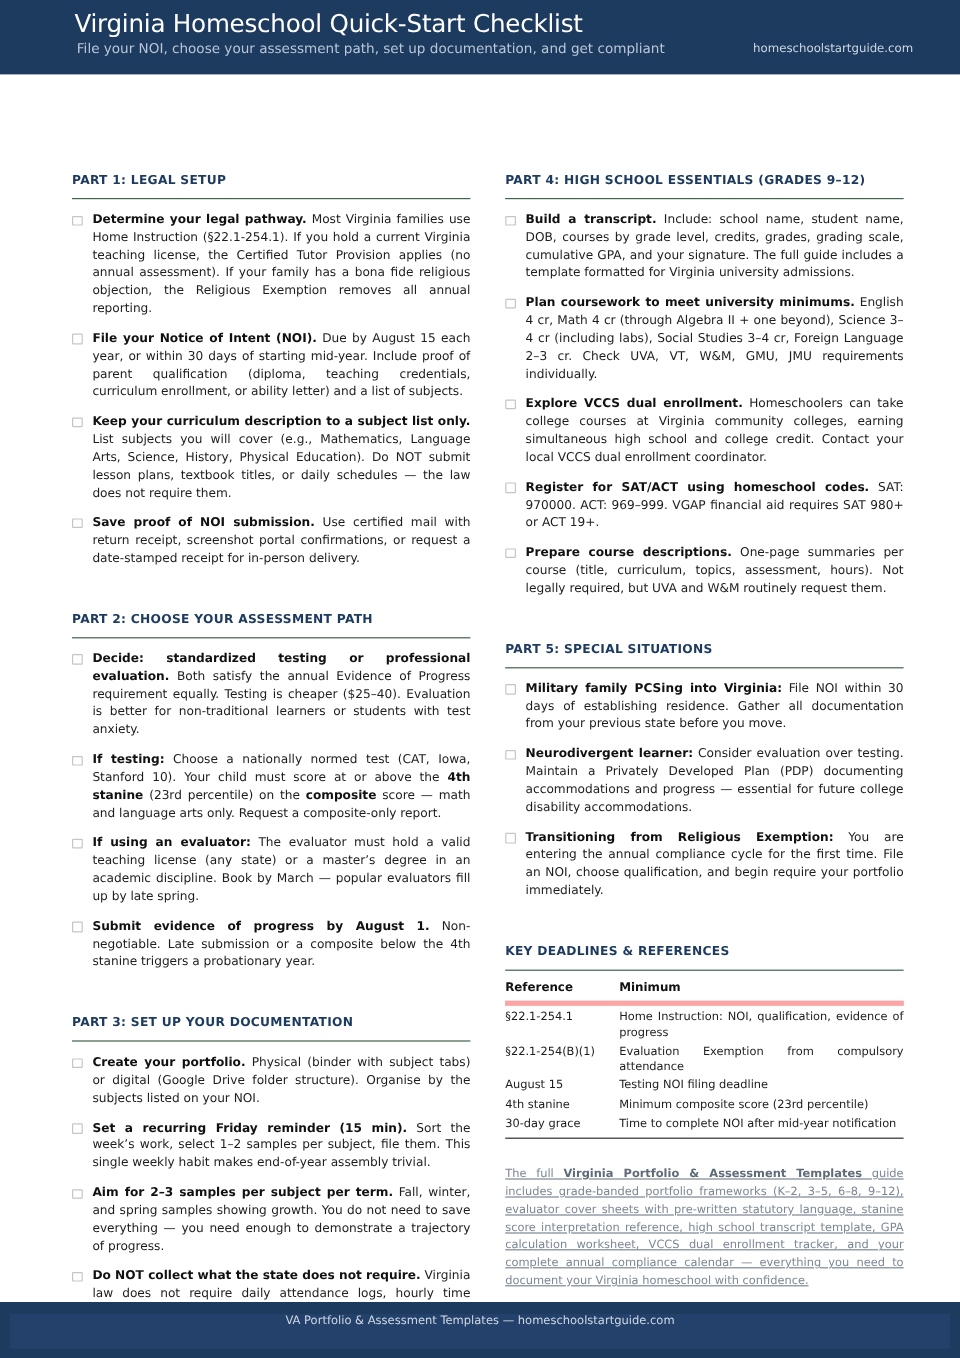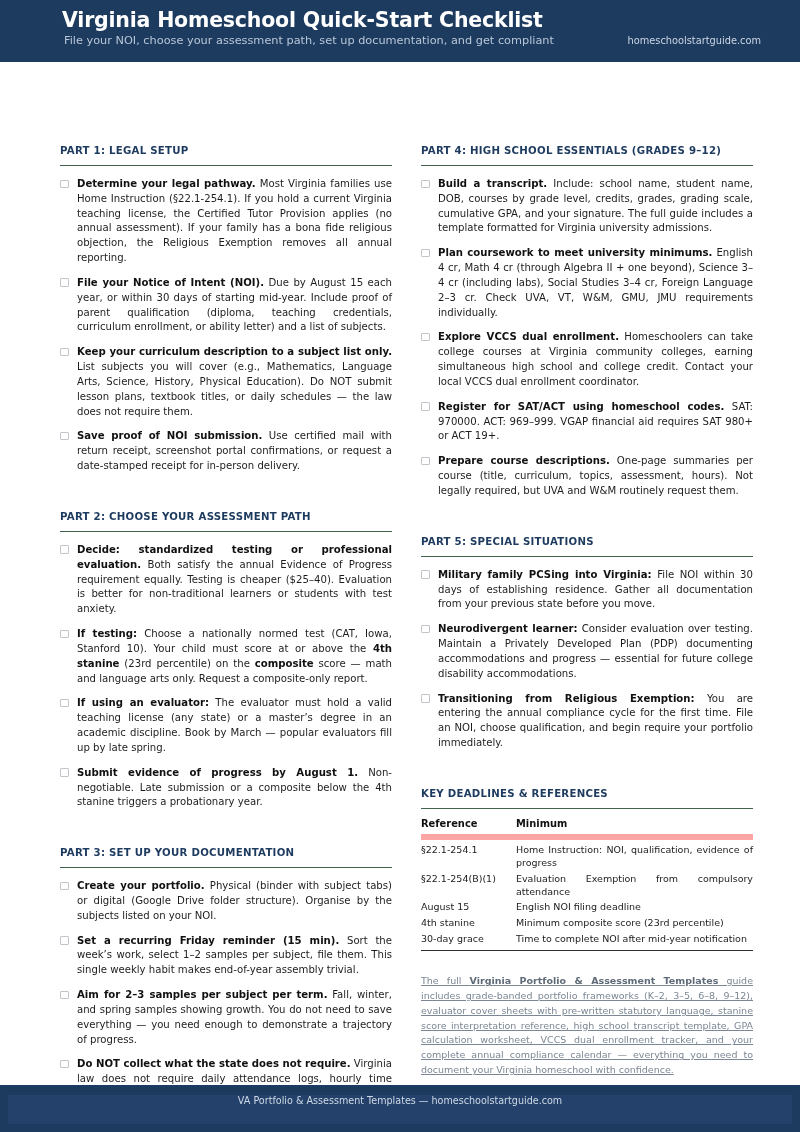--- a/index.html
+++ b/index.html
@@ -11,21 +11,21 @@
   body { position: relative; overflow: hidden; }
 
   
   .header {
     position: absolute; left: 0; top: 0;
     width: 800px; height: 62px;
     background: #1d3a5f;
   }
   .header-title {
     position: absolute; left: 62px; top: 8px;
-    font-size: 20.5px; font-weight: bold; color: #ffffff;
+    font-size: 20.5px; font-weight: normal; color: #ffffff;
     letter-spacing: -0.2px;
   }
   .header-sub {
     position: absolute; left: 64px; top: 34px;
     font-size: 11.3px; color: #b9c7d8; font-weight: normal;
   }
   .header-site {
     position: absolute; right: 39px; top: 35px;
     font-size: 9.8px; color: #ccd7e4;
   }
@@ -78,21 +78,21 @@
     border-collapse: collapse;
     font-size: 9.5px;
     color: #1c1c1c;
   }
   .tbl thead th {
     text-align: left;
     font-weight: bold;
     font-size: 9.9px;
     color: #111;
     padding: 2px 0 5px 0;
-    border-bottom: 6px solid #fca5a5;
+    border-bottom: 4px solid #fca5a5;
   }
   .tbl tbody td {
     padding: 1.5px 0;
     vertical-align: top;
     line-height: 1.36;
   }
   .tbl tbody tr:first-child td { padding-top: 4px; }
   .tbl tbody tr:last-child td { padding-bottom: 4px; }
   .tbl .c-ref { width: 95px; padding-right: 8px; white-space: nowrap; }
   .tbl .c-det { text-align: justify; text-justify: inter-word; }
@@ -285,21 +285,21 @@
         <tr>
           <td class="c-ref">§22.1-254.1</td>
           <td class="c-det">Home Instruction: NOI, qualification, evidence of progress</td>
         </tr>
         <tr>
           <td class="c-ref">§22.1-254(B)(1)</td>
           <td class="c-det">Evaluation Exemption from compulsory attendance</td>
         </tr>
         <tr>
           <td class="c-ref">August 15</td>
-          <td class="c-det">English NOI filing deadline</td>
+          <td class="c-det">Testing NOI filing deadline</td>
         </tr>
         <tr>
           <td class="c-ref">4th stanine</td>
           <td class="c-det">Minimum composite score (23rd percentile)</td>
         </tr>
         <tr>
           <td class="c-ref">30-day grace</td>
           <td class="c-det">Time to complete NOI after mid-year notification</td>
         </tr>
       </tbody>

